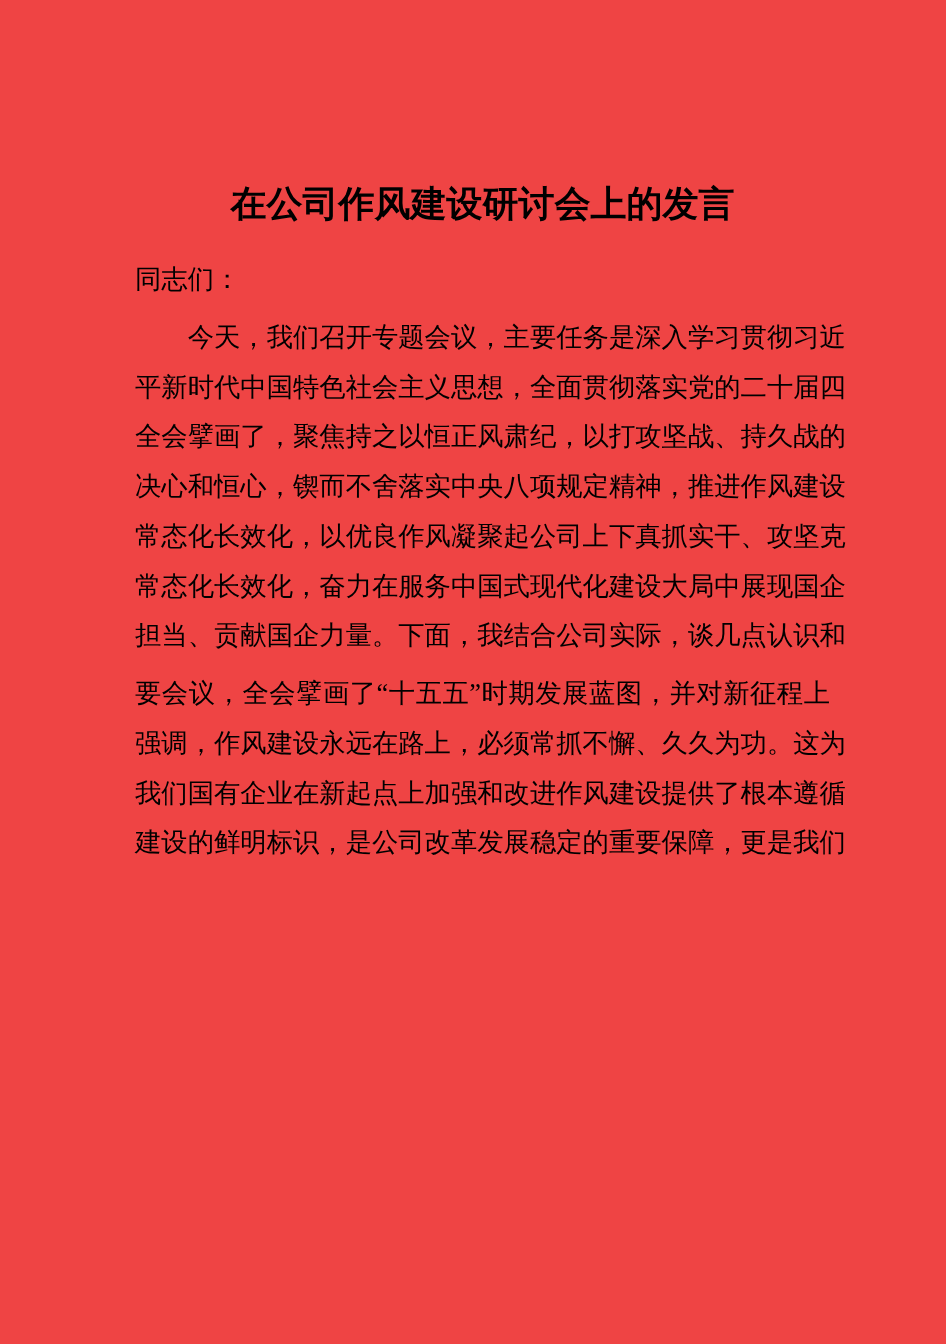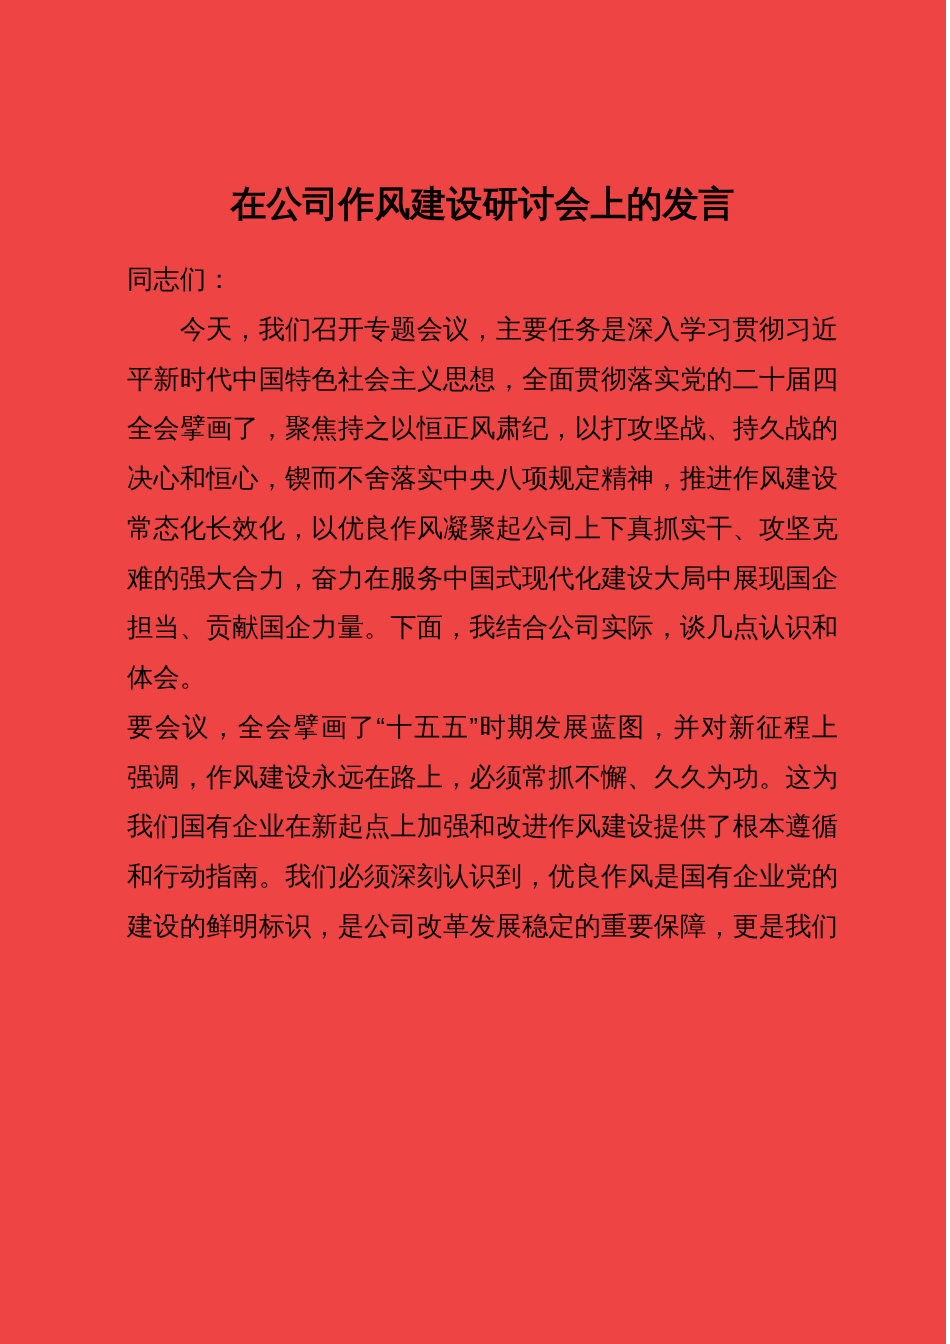--- a/index.html
+++ b/index.html
@@ -23,22 +23,23 @@
   }
   .doc-title {
     font-size: 36px;
     font-weight: bold;
     line-height: 50px;
     text-align: center;
     margin: 0 0 26px 0;
     white-space: nowrap;
   }
   .block {
-    margin: 0;
+    margin: 8px;
     padding: 0;
+    font-family: Liberation Serif, serif;
   }
   .line {
     font-size: 26.33px;
     line-height: 49.75px;
     height: 49.75px;
     white-space: nowrap;
     text-align: left;
   }
   
   .line.full {
@@ -63,26 +64,24 @@
     <div>
         <div class="block salutation">
           <div class="line">同志们：</div>
         </div>
         <div class="block paragraph">
           <div class="line first full">今天，我们召开专题会议，主要任务是深入学习贯彻习近</div>
           <div class="line full">平新时代中国特色社会主义思想，全面贯彻落实党的二十届四</div>
           <div class="line full">全会擘画了，聚焦持之以恒正风肃纪，以打攻坚战、持久战的</div>
           <div class="line full">决心和恒心，锲而不舍落实中央八项规定精神，推进作风建设</div>
           <div class="line full">常态化长效化，以优良作风凝聚起公司上下真抓实干、攻坚克</div>
-          <div class="line full">难的强大合力，奋力在服务中国式现代化建设大局中展现国企</div>
+          <div class="line full">常态化长效化，奋力在服务中国式现代化建设大局中展现国企</div>
           <div class="line full">担当、贡献国企力量。下面，我结合公司实际，谈几点认识和</div>
-          <div class="line">体会。</div>
         </div>
         <div class="block paragraph">
           <div class="line full">要会议，全会擘画了“十五五”时期发展蓝图，并对新征程上</div>
           <div class="line full">强调，作风建设永远在路上，必须常抓不懈、久久为功。这为</div>
           <div class="line full">我们国有企业在新起点上加强和改进作风建设提供了根本遵循</div>
-          <div class="line full">和行动指南。我们必须深刻认识到，优良作风是国有企业党的</div>
           <div class="line">建设的鲜明标识，是公司改革发展稳定的重要保障，更是我们</div>
         </div>
       </div>
   </div>
 </div>
 
 </body></html>

